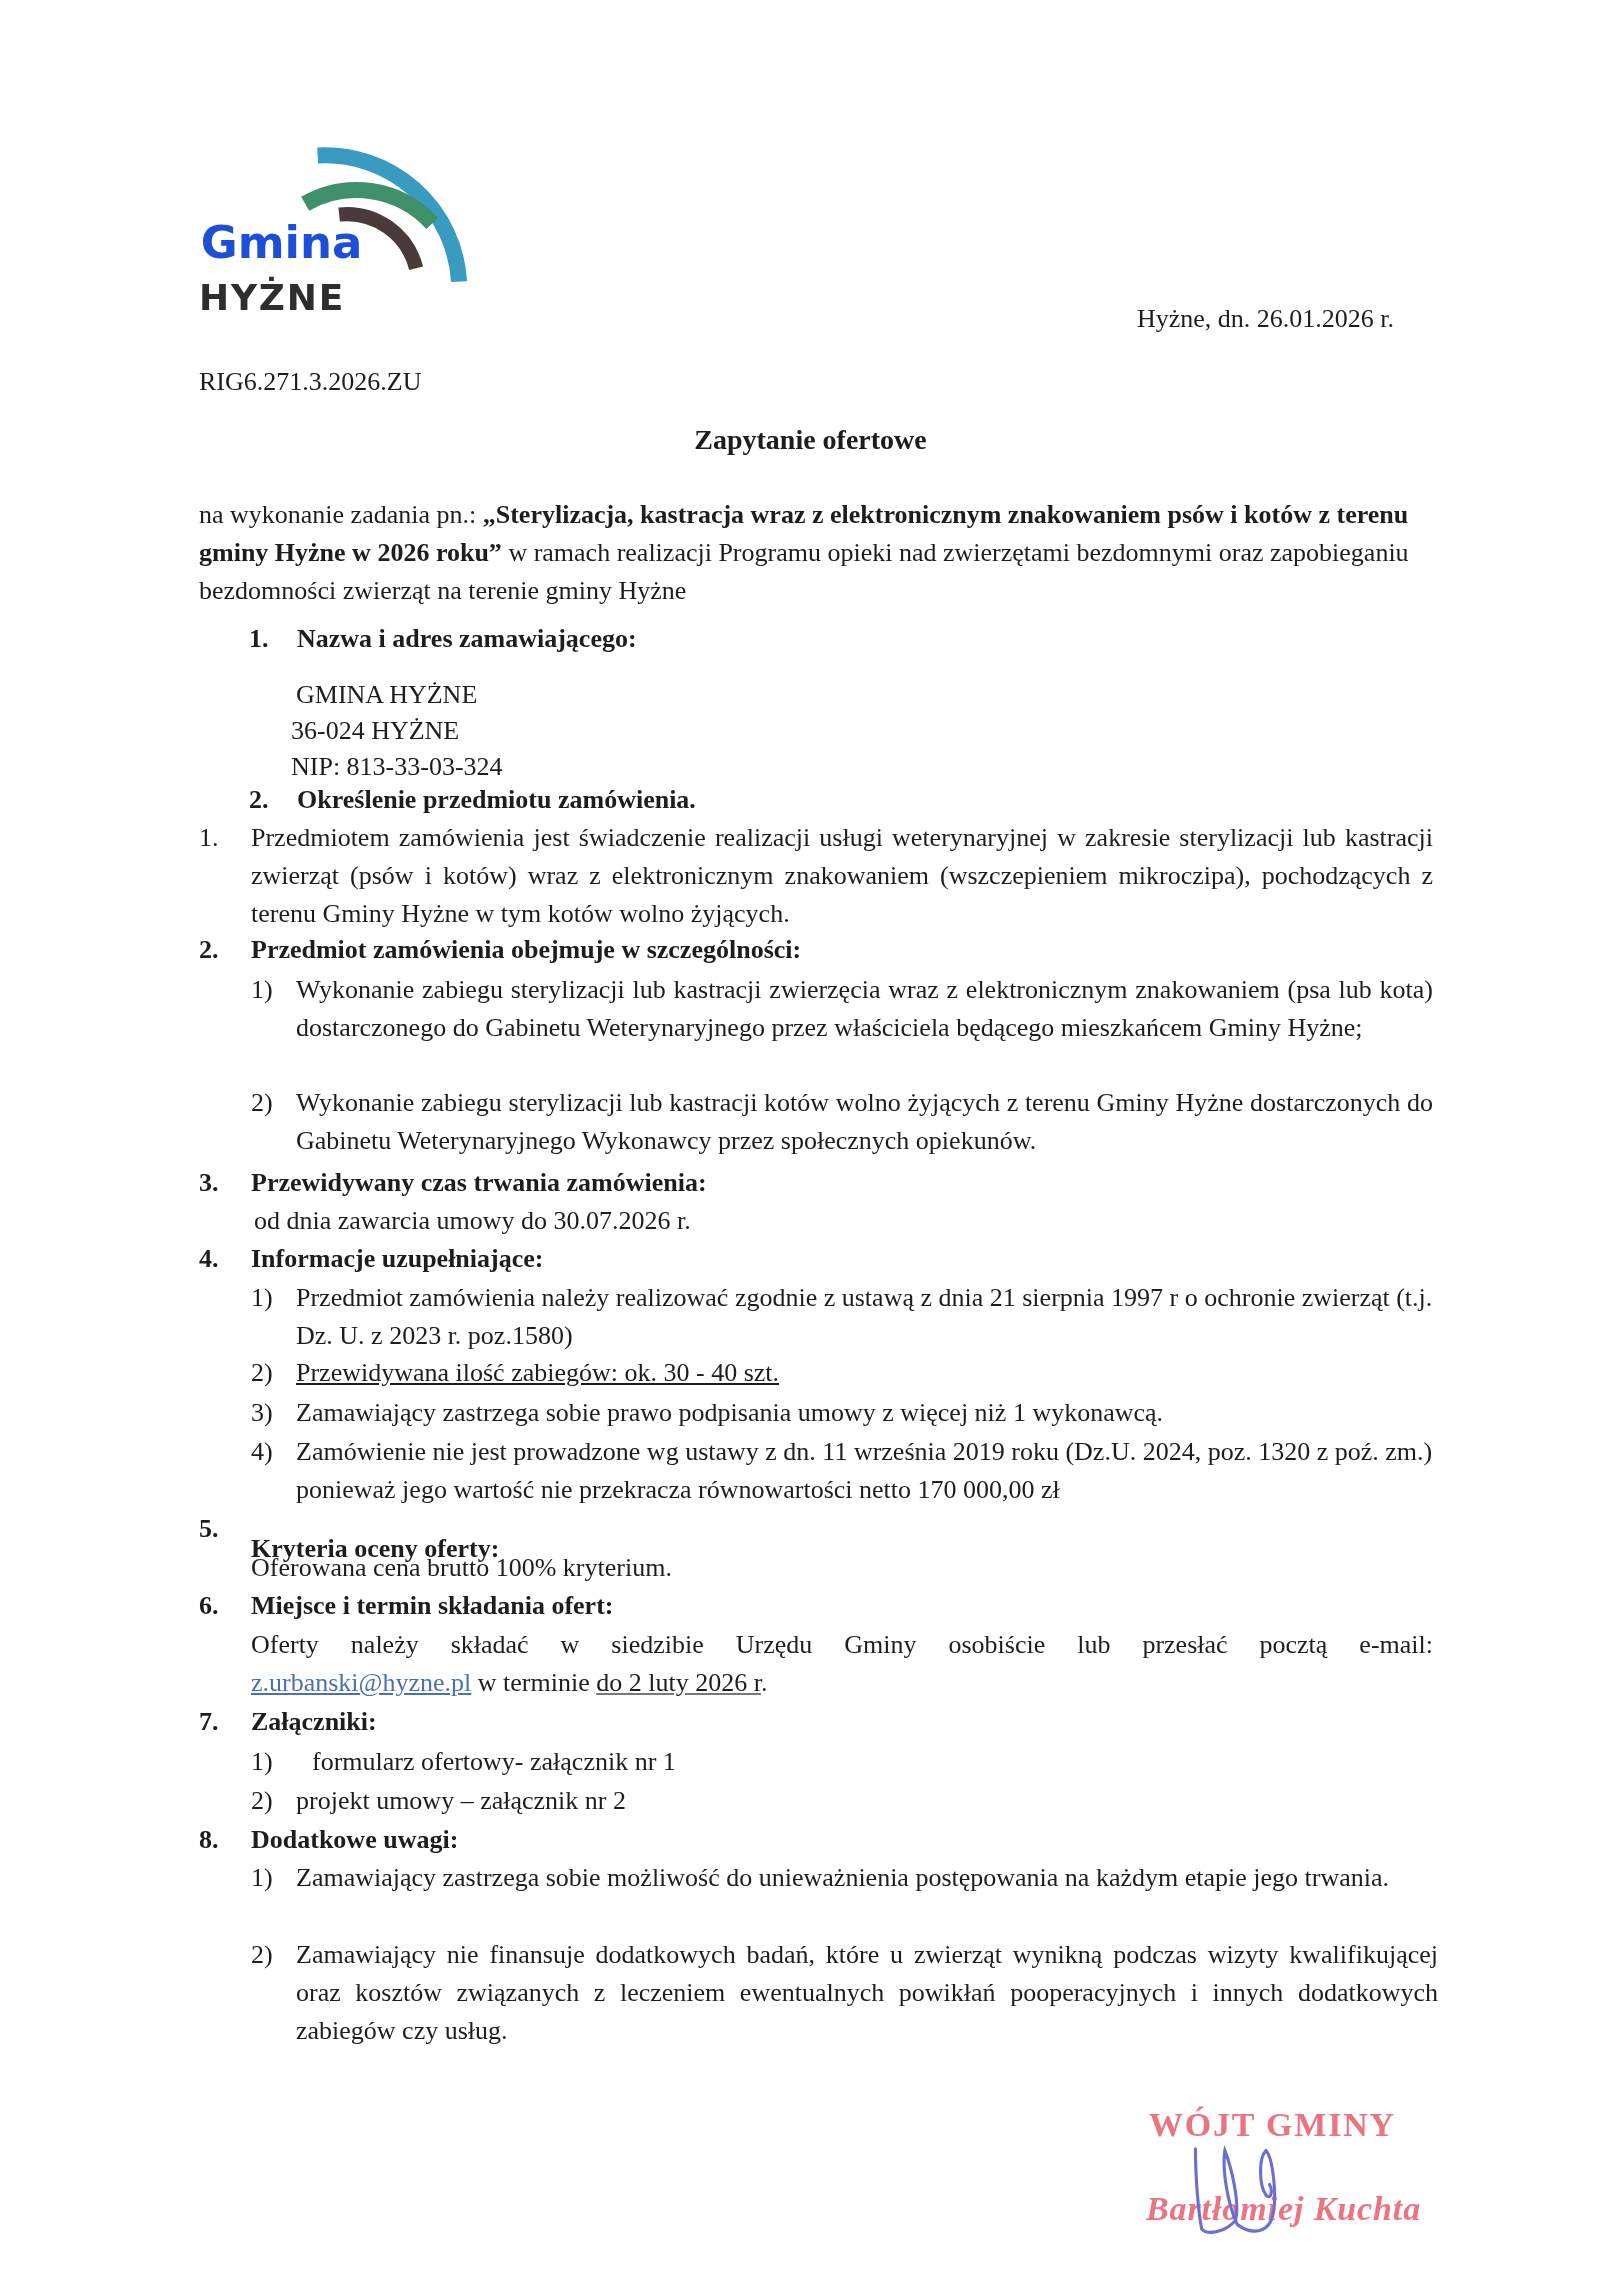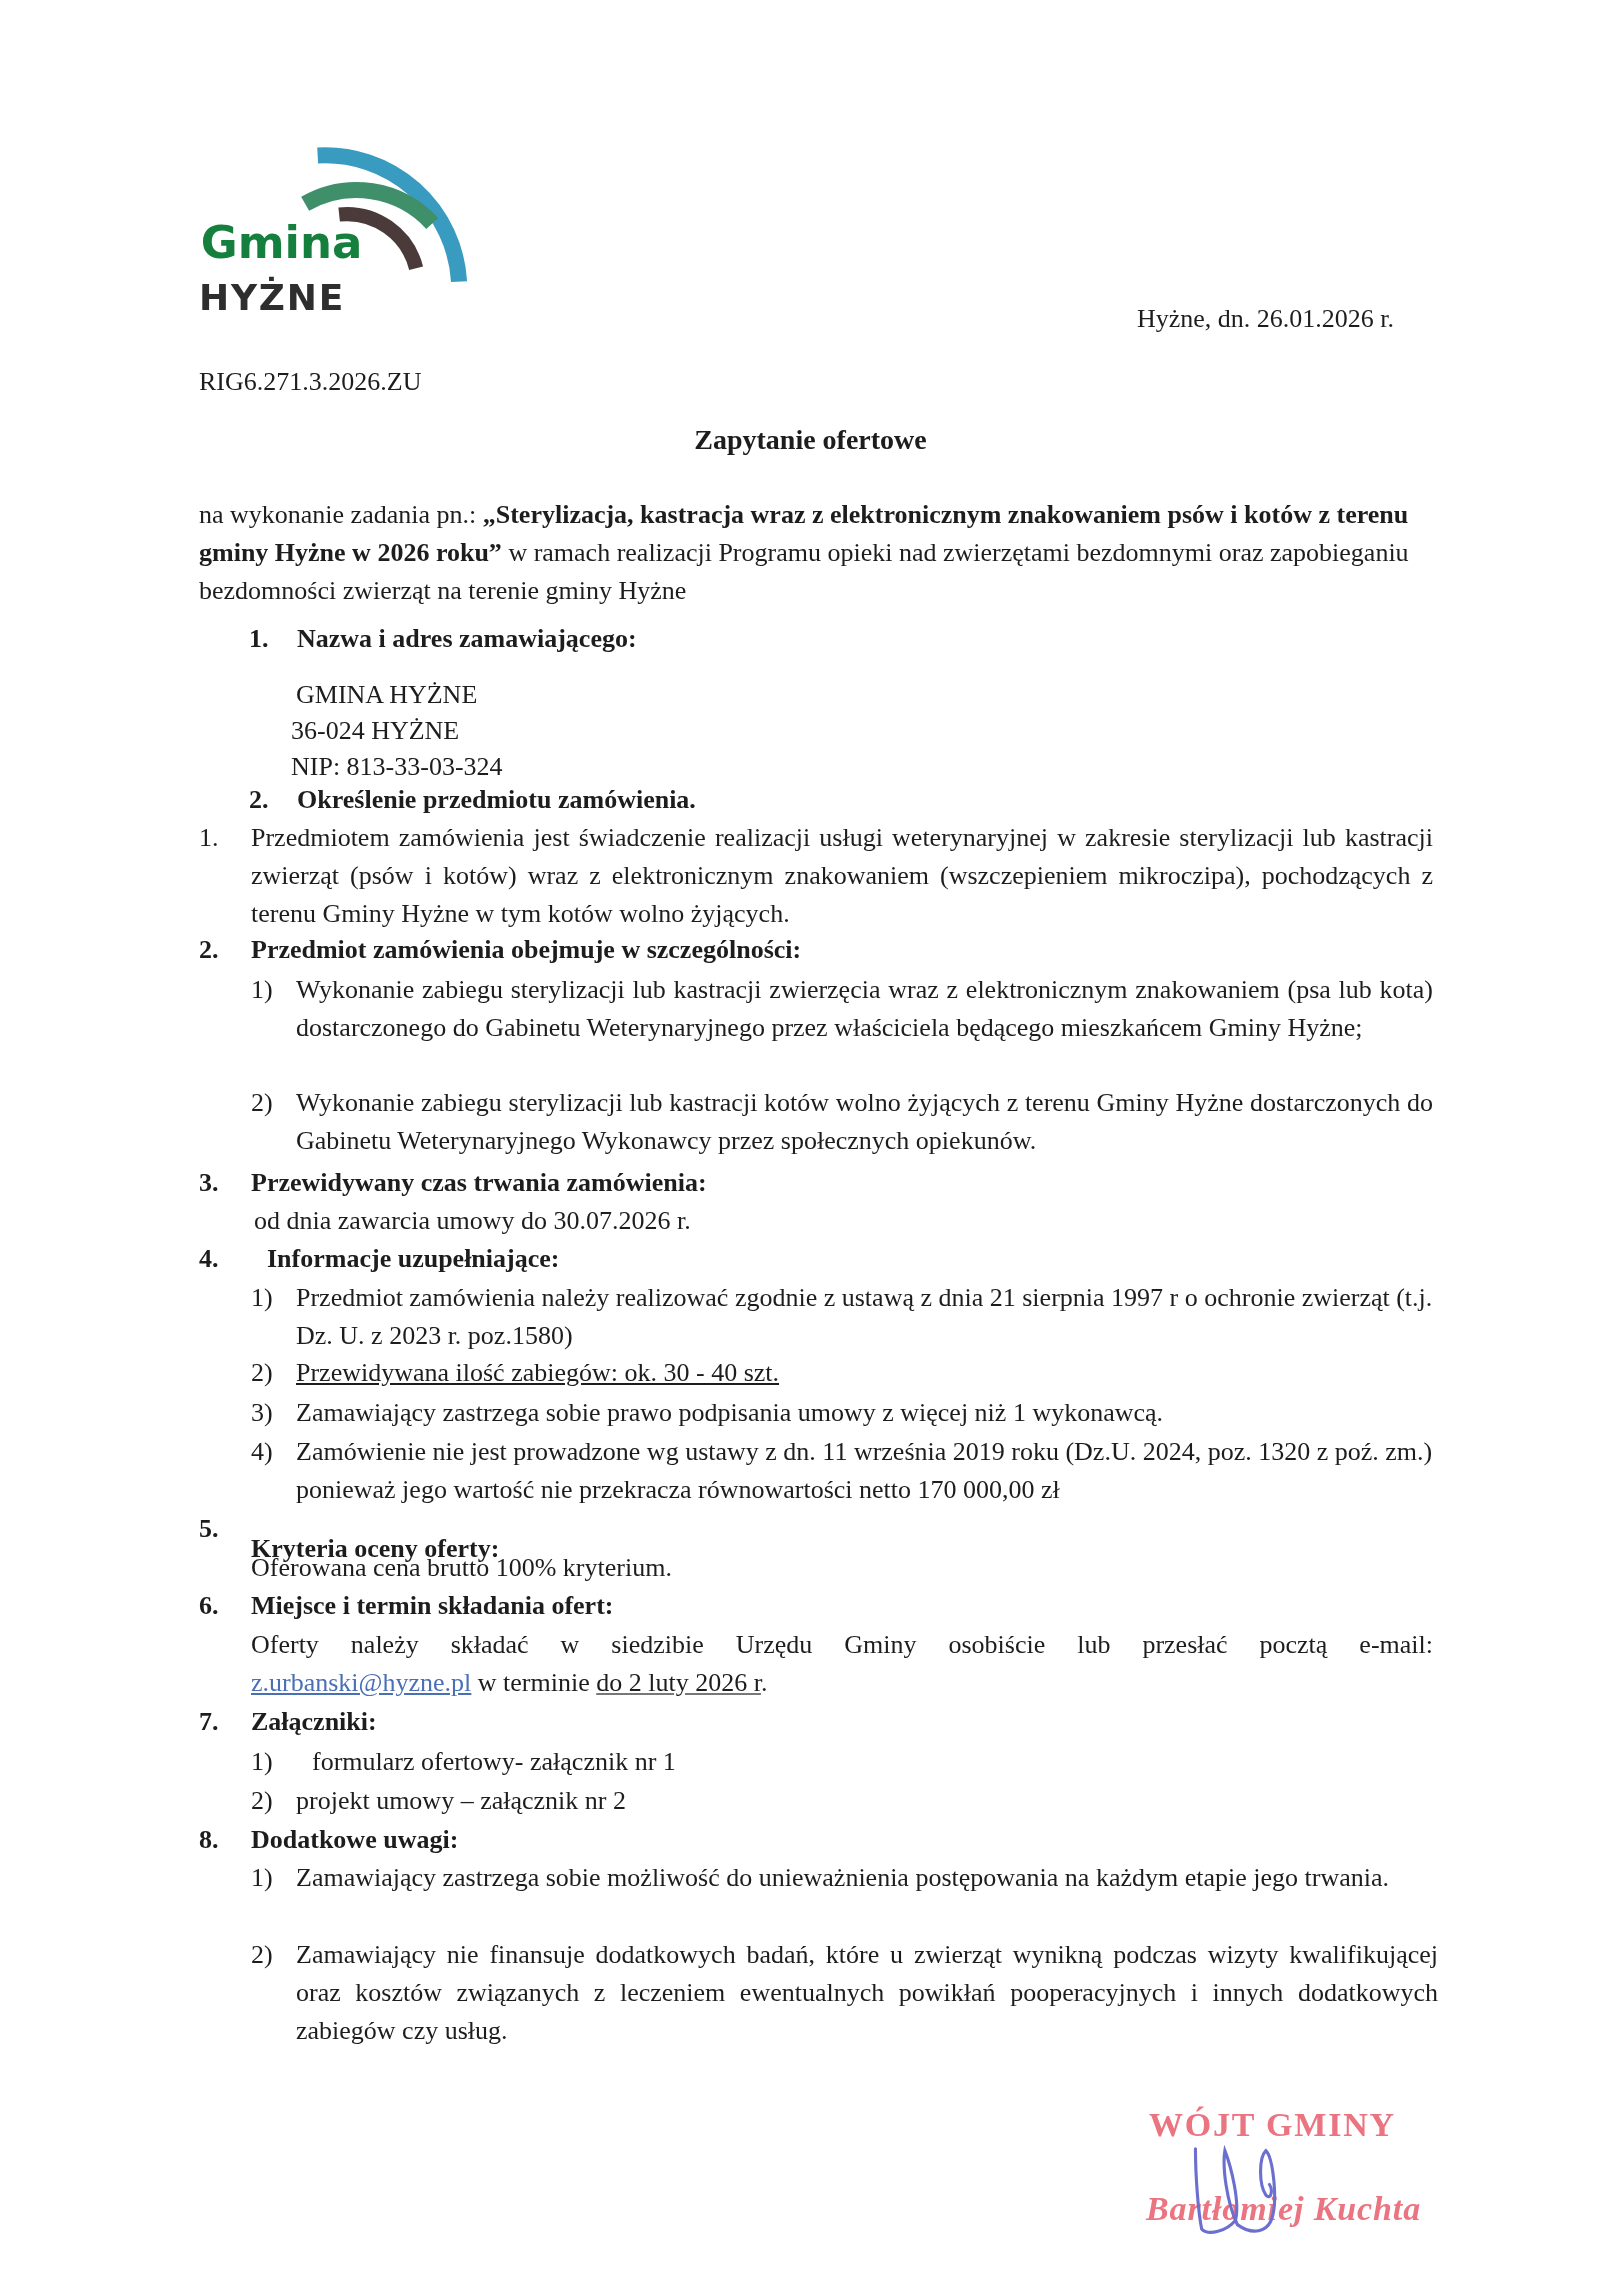--- a/index.html
+++ b/index.html
@@ -5,21 +5,21 @@
     html, body { margin: 0; padding: 0; background: #ffffff; }
     body {
       width: 1621px; height: 2293px; position: relative; overflow: hidden;
       font-family: "Liberation Serif", "DejaVu Serif", serif;
       color: #1d1d1d;
       font-size: 26px;
       line-height: 38px;
     }
     .abs { position: absolute; }
     .logo { left: 199px; top: 125px; width: 296px; height: 206px; }
-    .logo-gmina { position: absolute; left: 1.8px; top: 91px; font-family: "DejaVu Sans", sans-serif; font-weight: bold; font-size: 45px; color: #15803d; letter-spacing: 0px; line-height: 54px; }
+    .logo-gmina { position: absolute; left: 1.8px; top: 91px; font-family: "DejaVu Sans", sans-serif; font-weight: bold; font-size: 45px; color: #1d4ed8; letter-spacing: 0px; line-height: 54px; }
     .logo-hyzne { position: absolute; left: 0px; top: 143px; font-family: "DejaVu Sans", sans-serif; font-weight: bold; font-size: 36px; color: #2e2e2e; letter-spacing: 1.8px; line-height: 59px; }
     .logo-arcs { position: absolute; left: 81px; top: 0px; }
     .ref { left: 199px; top: 363px; }
     .date { left: 1137px; top: 300px; }
     .title { left: 0; width: 1621px; text-align: center; top: 421px; font-weight: bold; font-size: 28px; }
     .intro { left: 199px; top: 496px; width: 1236px; text-align: left; }
     .intro .b { font-weight: bold; }
     .sec-head { font-weight: bold; }
     .row { position: absolute; }
     .num { position: absolute; }
@@ -83,21 +83,21 @@
 </div>
 
 <div class="row" style="top:1164px;left:0;">
   <span class="num sec-head" style="left:199px;">3.</span>
   <span class="txt sec-head" style="left:251px;width:1164px;">Przewidywany czas trwania zamówienia:</span>
 </div>
 <div class="abs" style="left:254px;top:1202px;">od dnia zawarcia umowy do 30.07.2026 r.</div>
 
 <div class="row" style="top:1240px;left:0;">
   <span class="num sec-head" style="left:199px;">4.</span>
-  <span class="txt sec-head" style="left:267px;width:1164px;">Informacje uzupełniające:</span>
+  <span class="txt sec-head" style="left:251px;width:1164px;">Informacje uzupełniające:</span>
 </div>
 <div class="row" style="top:1279px;left:0;">
   <span class="num" style="left:251px;">1)</span>
   <span class="txt" style="left:296px;width:1146px;">Przedmiot zamówienia należy realizować zgodnie z ustawą z dnia 21 sierpnia 1997 r o ochronie zwierząt (t.j. Dz. U. z 2023 r.  poz.1580)</span>
 </div>
 <div class="row" style="top:1354px;left:0;">
   <span class="num" style="left:251px;">2)</span>
   <span class="txt" style="left:296px;width:1146px;text-decoration:underline;">Przewidywana ilość zabiegów: ok. 30 - 40 szt.</span>
 </div>
 <div class="row" style="top:1394px;left:0;">

